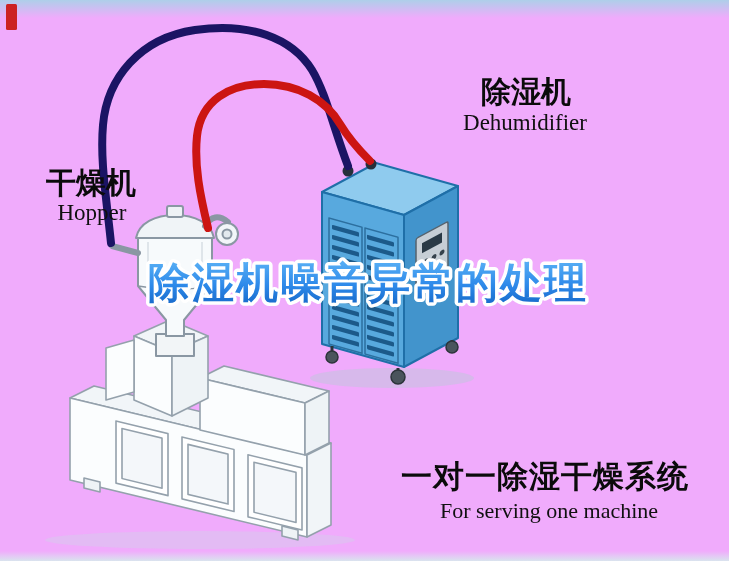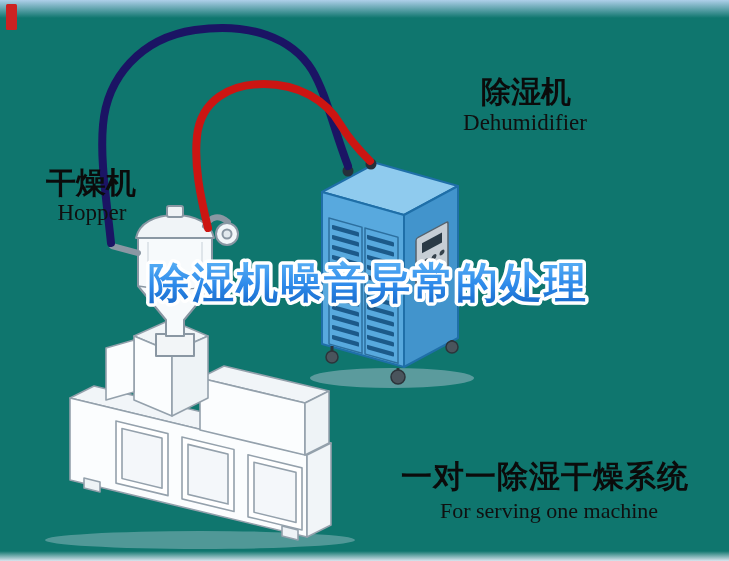--- a/index.html
+++ b/index.html
@@ -1,20 +1,20 @@
 <!DOCTYPE html>
 <html><head>
 <meta charset="utf-8">
 <style>
   html,body { margin:0; padding:0; background:#ffffff; }
   .canvas {
     position:relative;
     width:729px; height:561px;
     overflow:hidden;
-    background:#0f766e;
+    background:#f0abfc;
     font-family:"Liberation Sans", sans-serif;
   }
   svg { display:block; }
   .cn-label {
     font-family:"Liberation Sans", sans-serif;
     font-weight:bold;
     font-size:30px;
     fill:#0b0b0b;
     text-anchor:middle;
   }

